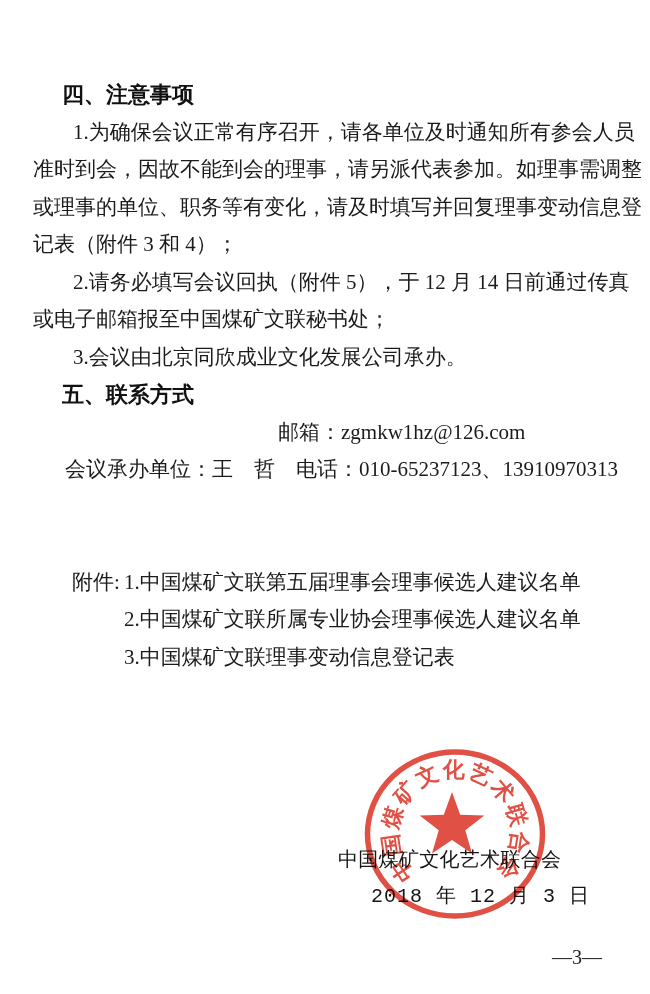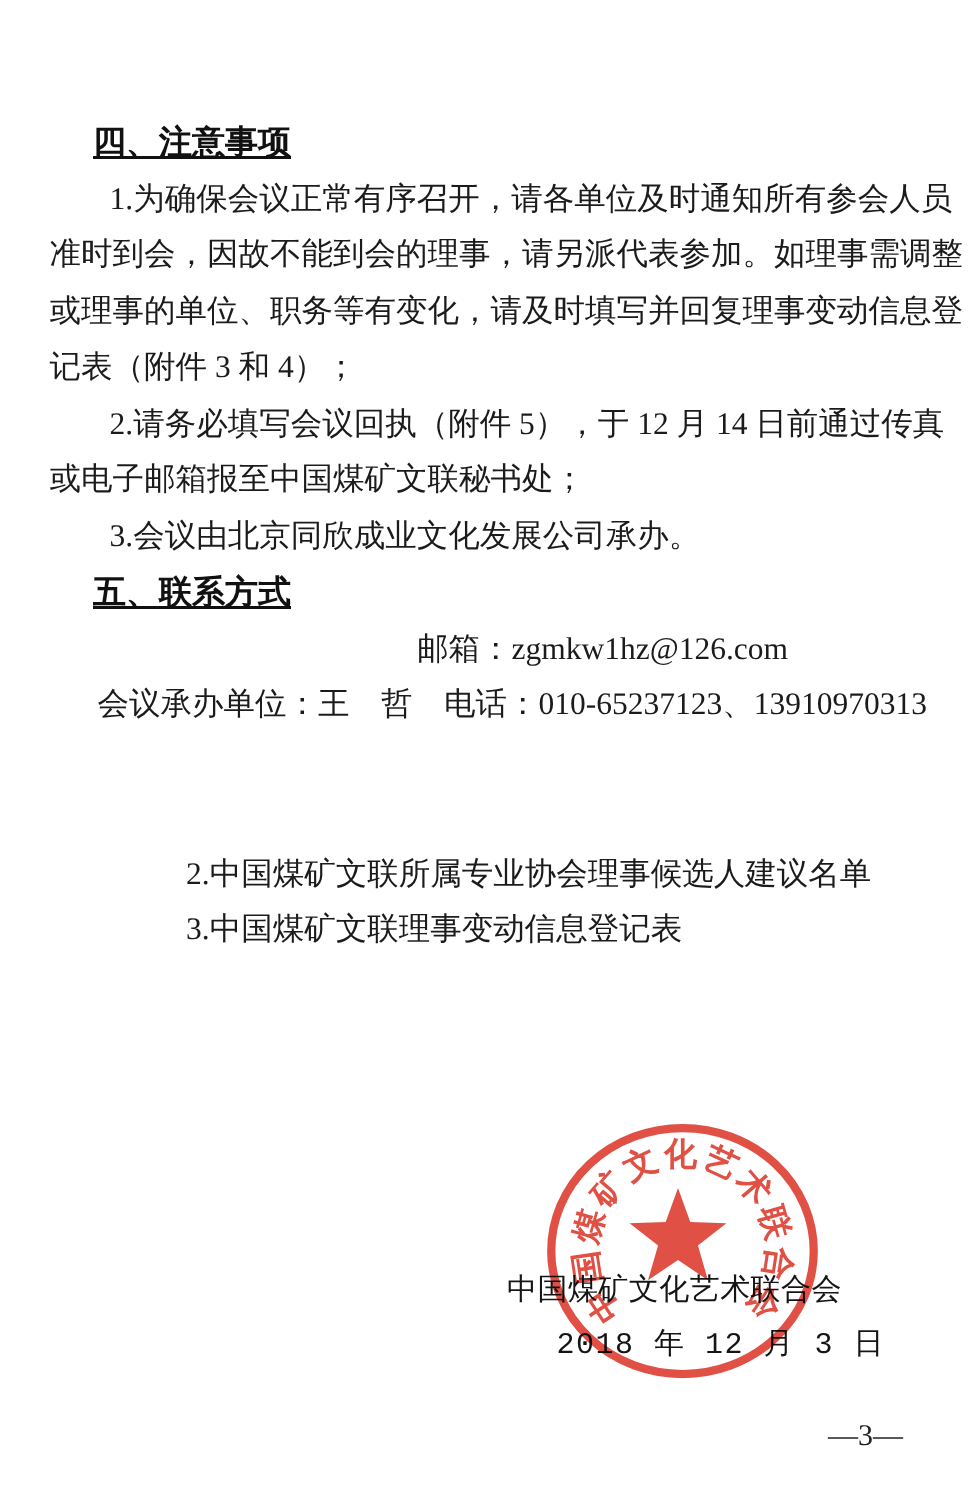--- a/index.html
+++ b/index.html
@@ -3,21 +3,21 @@
 <meta charset="utf-8">
 <style>
   html,body{margin:0;padding:0;background:#ffffff;}
   .page{
     position:relative;width:650px;height:994px;overflow:hidden;background:#ffffff;
     font-family:"Liberation Serif", serif;color:#1b1b1b;
   }
   .flow{position:absolute;left:33px;top:76px;width:584px;}
   .ln{height:37.5px;line-height:37.5px;font-size:21px;white-space:nowrap;}
   .ln.sp{height:37.5px;}
-  .h{font-weight:bold;font-size:22px;padding-left:29px;font-family:"Liberation Sans", sans-serif;color:#111;text-decoration:underline;}
+  .h{font-weight:bold;font-size:22px;padding-left:29px;font-family:"Liberation Sans", sans-serif;color:#111;}
   .ind{padding-left:40px;}
   .c1{padding-left:32px;}
   .cemail{padding-left:245px;}
   .attrow{position:relative;}
   .attlabel{position:absolute;left:39px;top:0;}
   .attrow .item{display:inline-block;padding-left:91px;}
   .att{padding-left:91px;}
   .sig-org{position:absolute;left:338px;top:846px;font-size:20px;letter-spacing:0.3px;white-space:nowrap;color:#151515;}
   .sig-date{position:absolute;left:371px;top:882px;font-size:20px;letter-spacing:1px;white-space:nowrap;color:#151515;font-family:Liberation Mono, monospace;}
   .pageno{position:absolute;right:48px;top:946px;font-size:20px;color:#222;letter-spacing:0;}
@@ -35,20 +35,24 @@
     <div class="ln">或理事的单位、职务等有变化，请及时填写并回复理事变动信息登</div>
     <div class="ln">记表（附件 3 和 4）；</div>
     <div class="ln ind">2.请务必填写会议回执（附件 5），于 12 月 14 日前通过传真</div>
     <div class="ln">或电子邮箱报至中国煤矿文联秘书处；</div>
     <div class="ln ind">3.会议由北京同欣成业文化发展公司承办。</div>
     <div class="ln h">五、联系方式</div>
     <div class="ln cemail">邮箱：zgmkw1hz@126.com</div>
     <div class="ln c1">会议承办单位：王　哲　电话：010-65237123、13910970313</div>
     <div class="ln sp"></div>
     <div class="ln sp"></div>
+    <div class="ln attrow">
+      <span class="attlabel">附件:</span>
+      <span class="item">1.中国煤矿文联第五届理事会理事候选人建议名单</span>
+    </div>
     <div class="ln att">2.中国煤矿文联所属专业协会理事候选人建议名单</div>
     <div class="ln att">3.中国煤矿文联理事变动信息登记表</div>
   </div>
 
   <div class="sig-org">中国煤矿文化艺术联合会</div>
   <div class="sig-date">2018 年 12 月 3 日</div>
 
   <svg class="seal" viewBox="0 0 182 170" aria-hidden="true">
     <ellipse cx="91" cy="85" rx="87.5" ry="82" fill="none" stroke="#dc382a" stroke-width="5.5"></ellipse>
     <polygon points="88,43 96.2,65.7 120.3,66.5 101.3,81.3 108,104.5 88,91 68,104.5 74.7,81.3 55.7,66.5 79.8,65.7" fill="#dc382a"></polygon>

